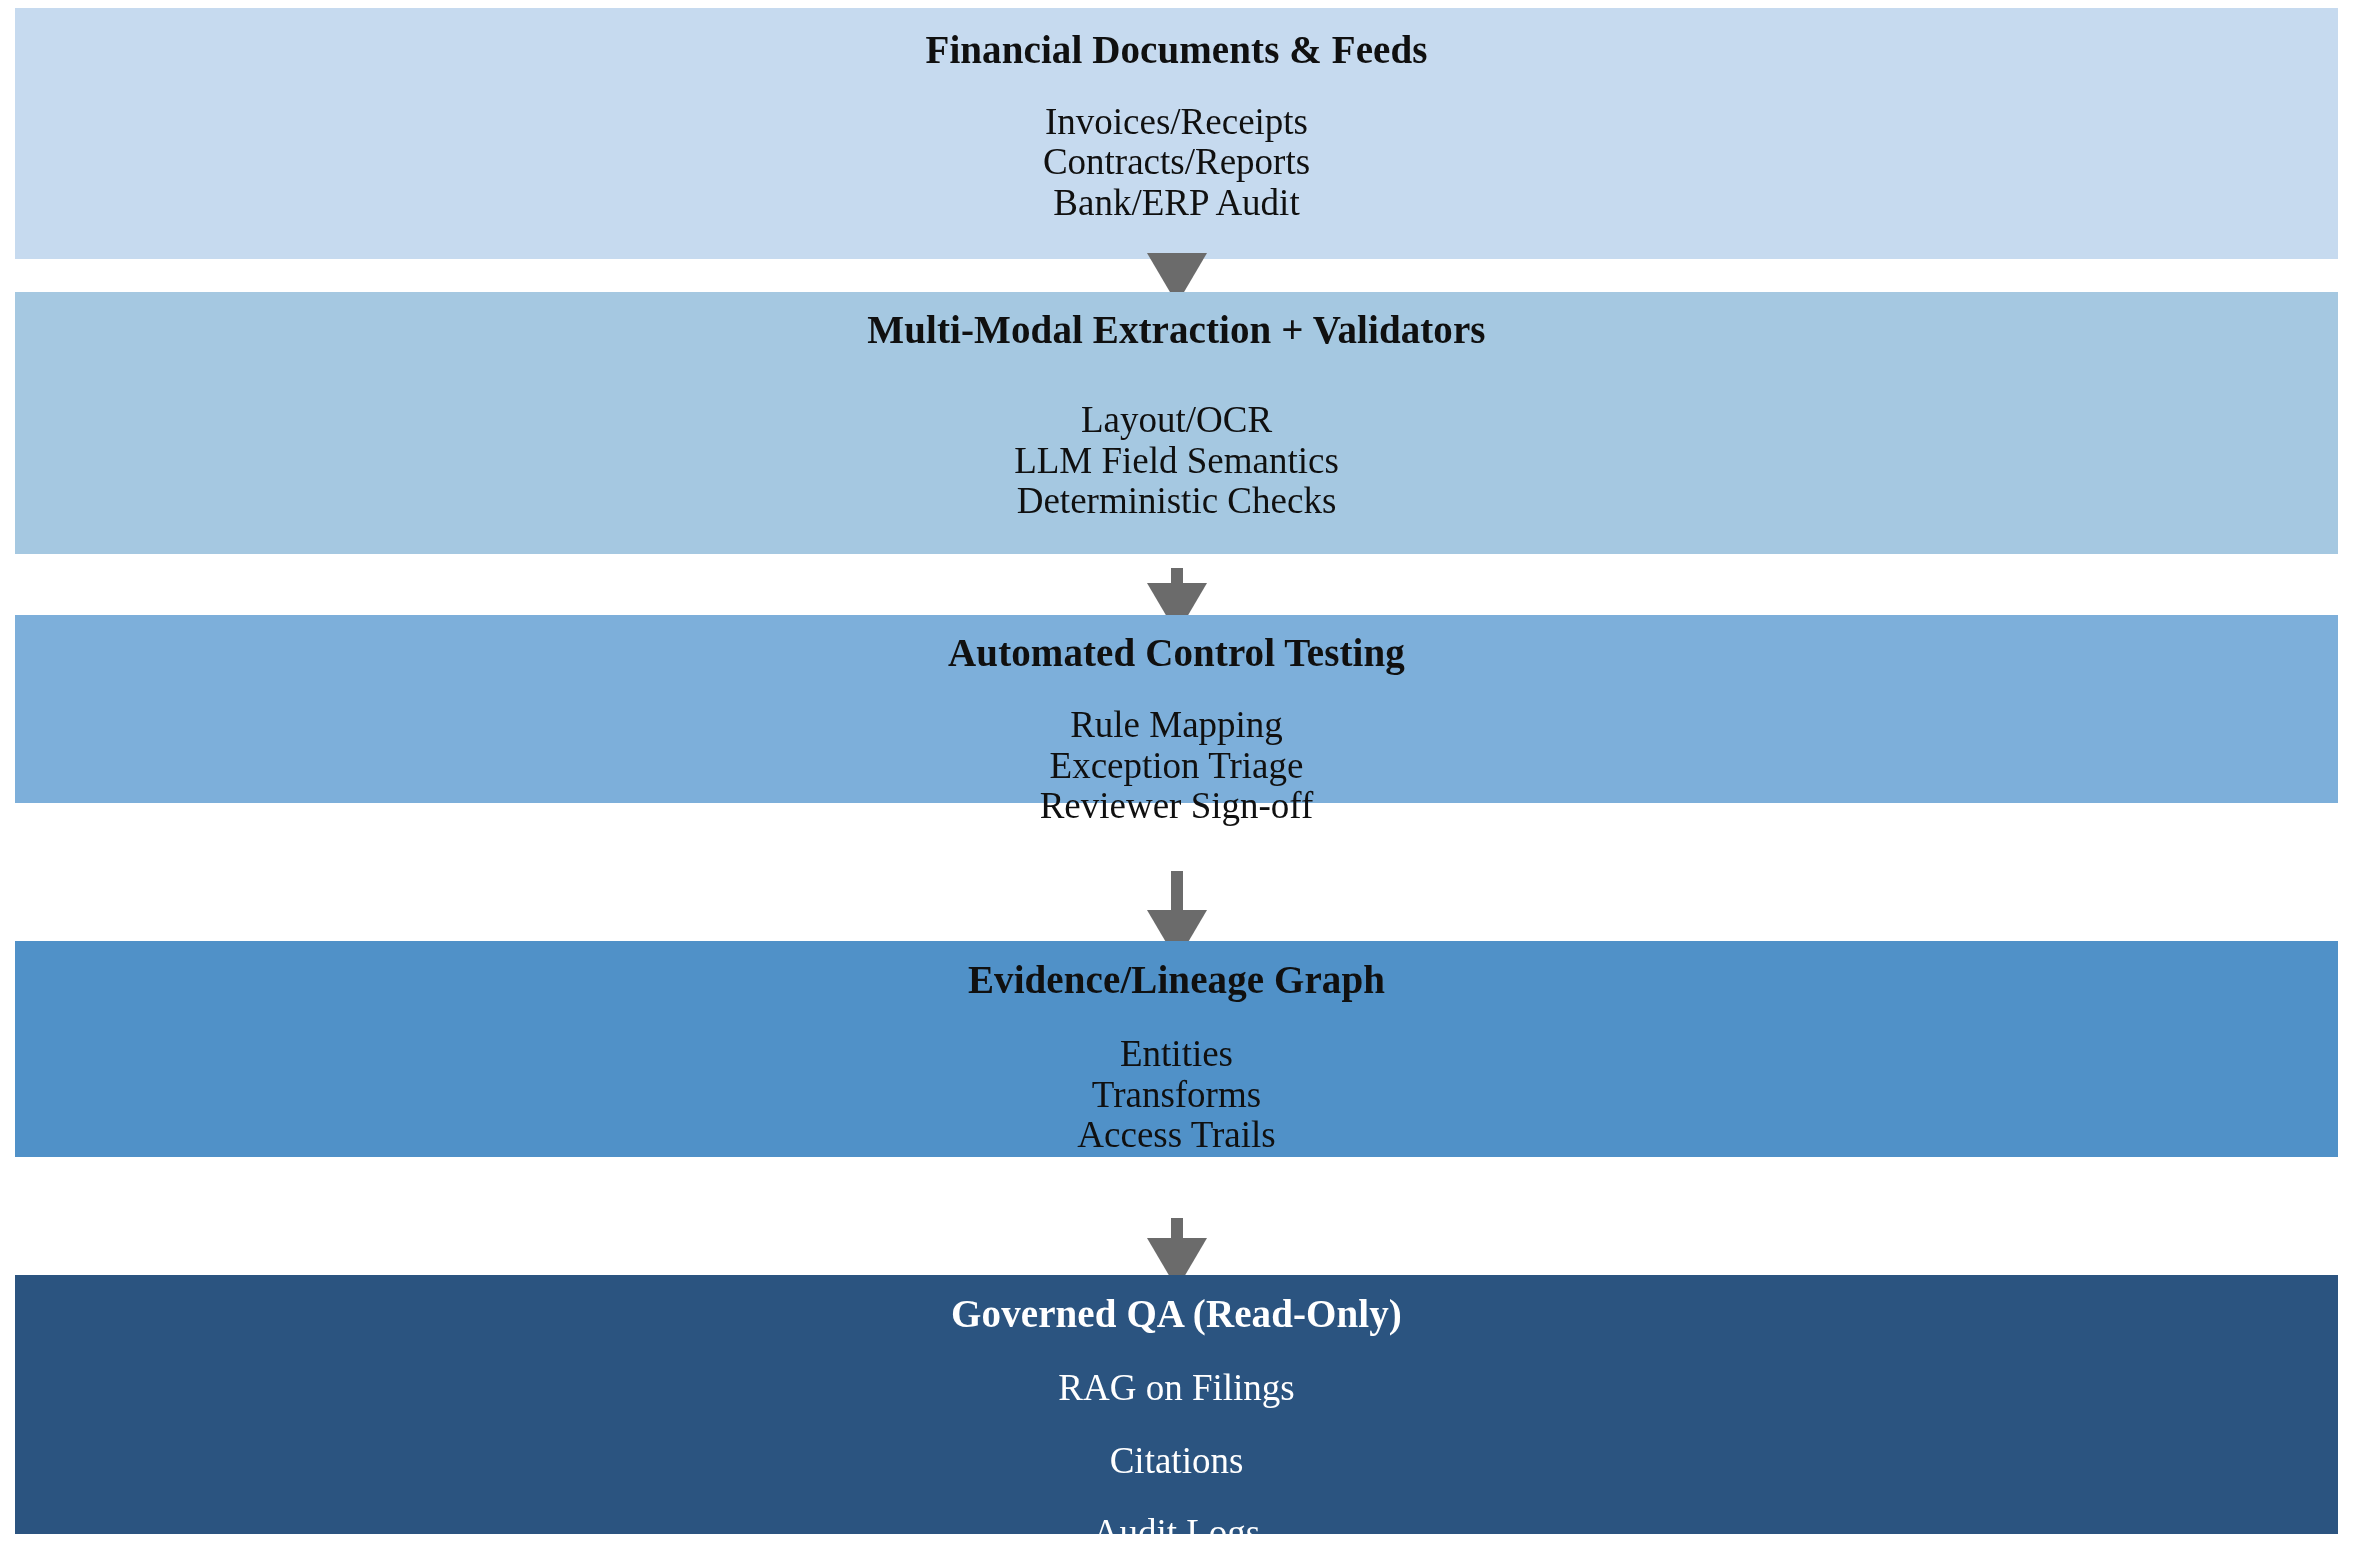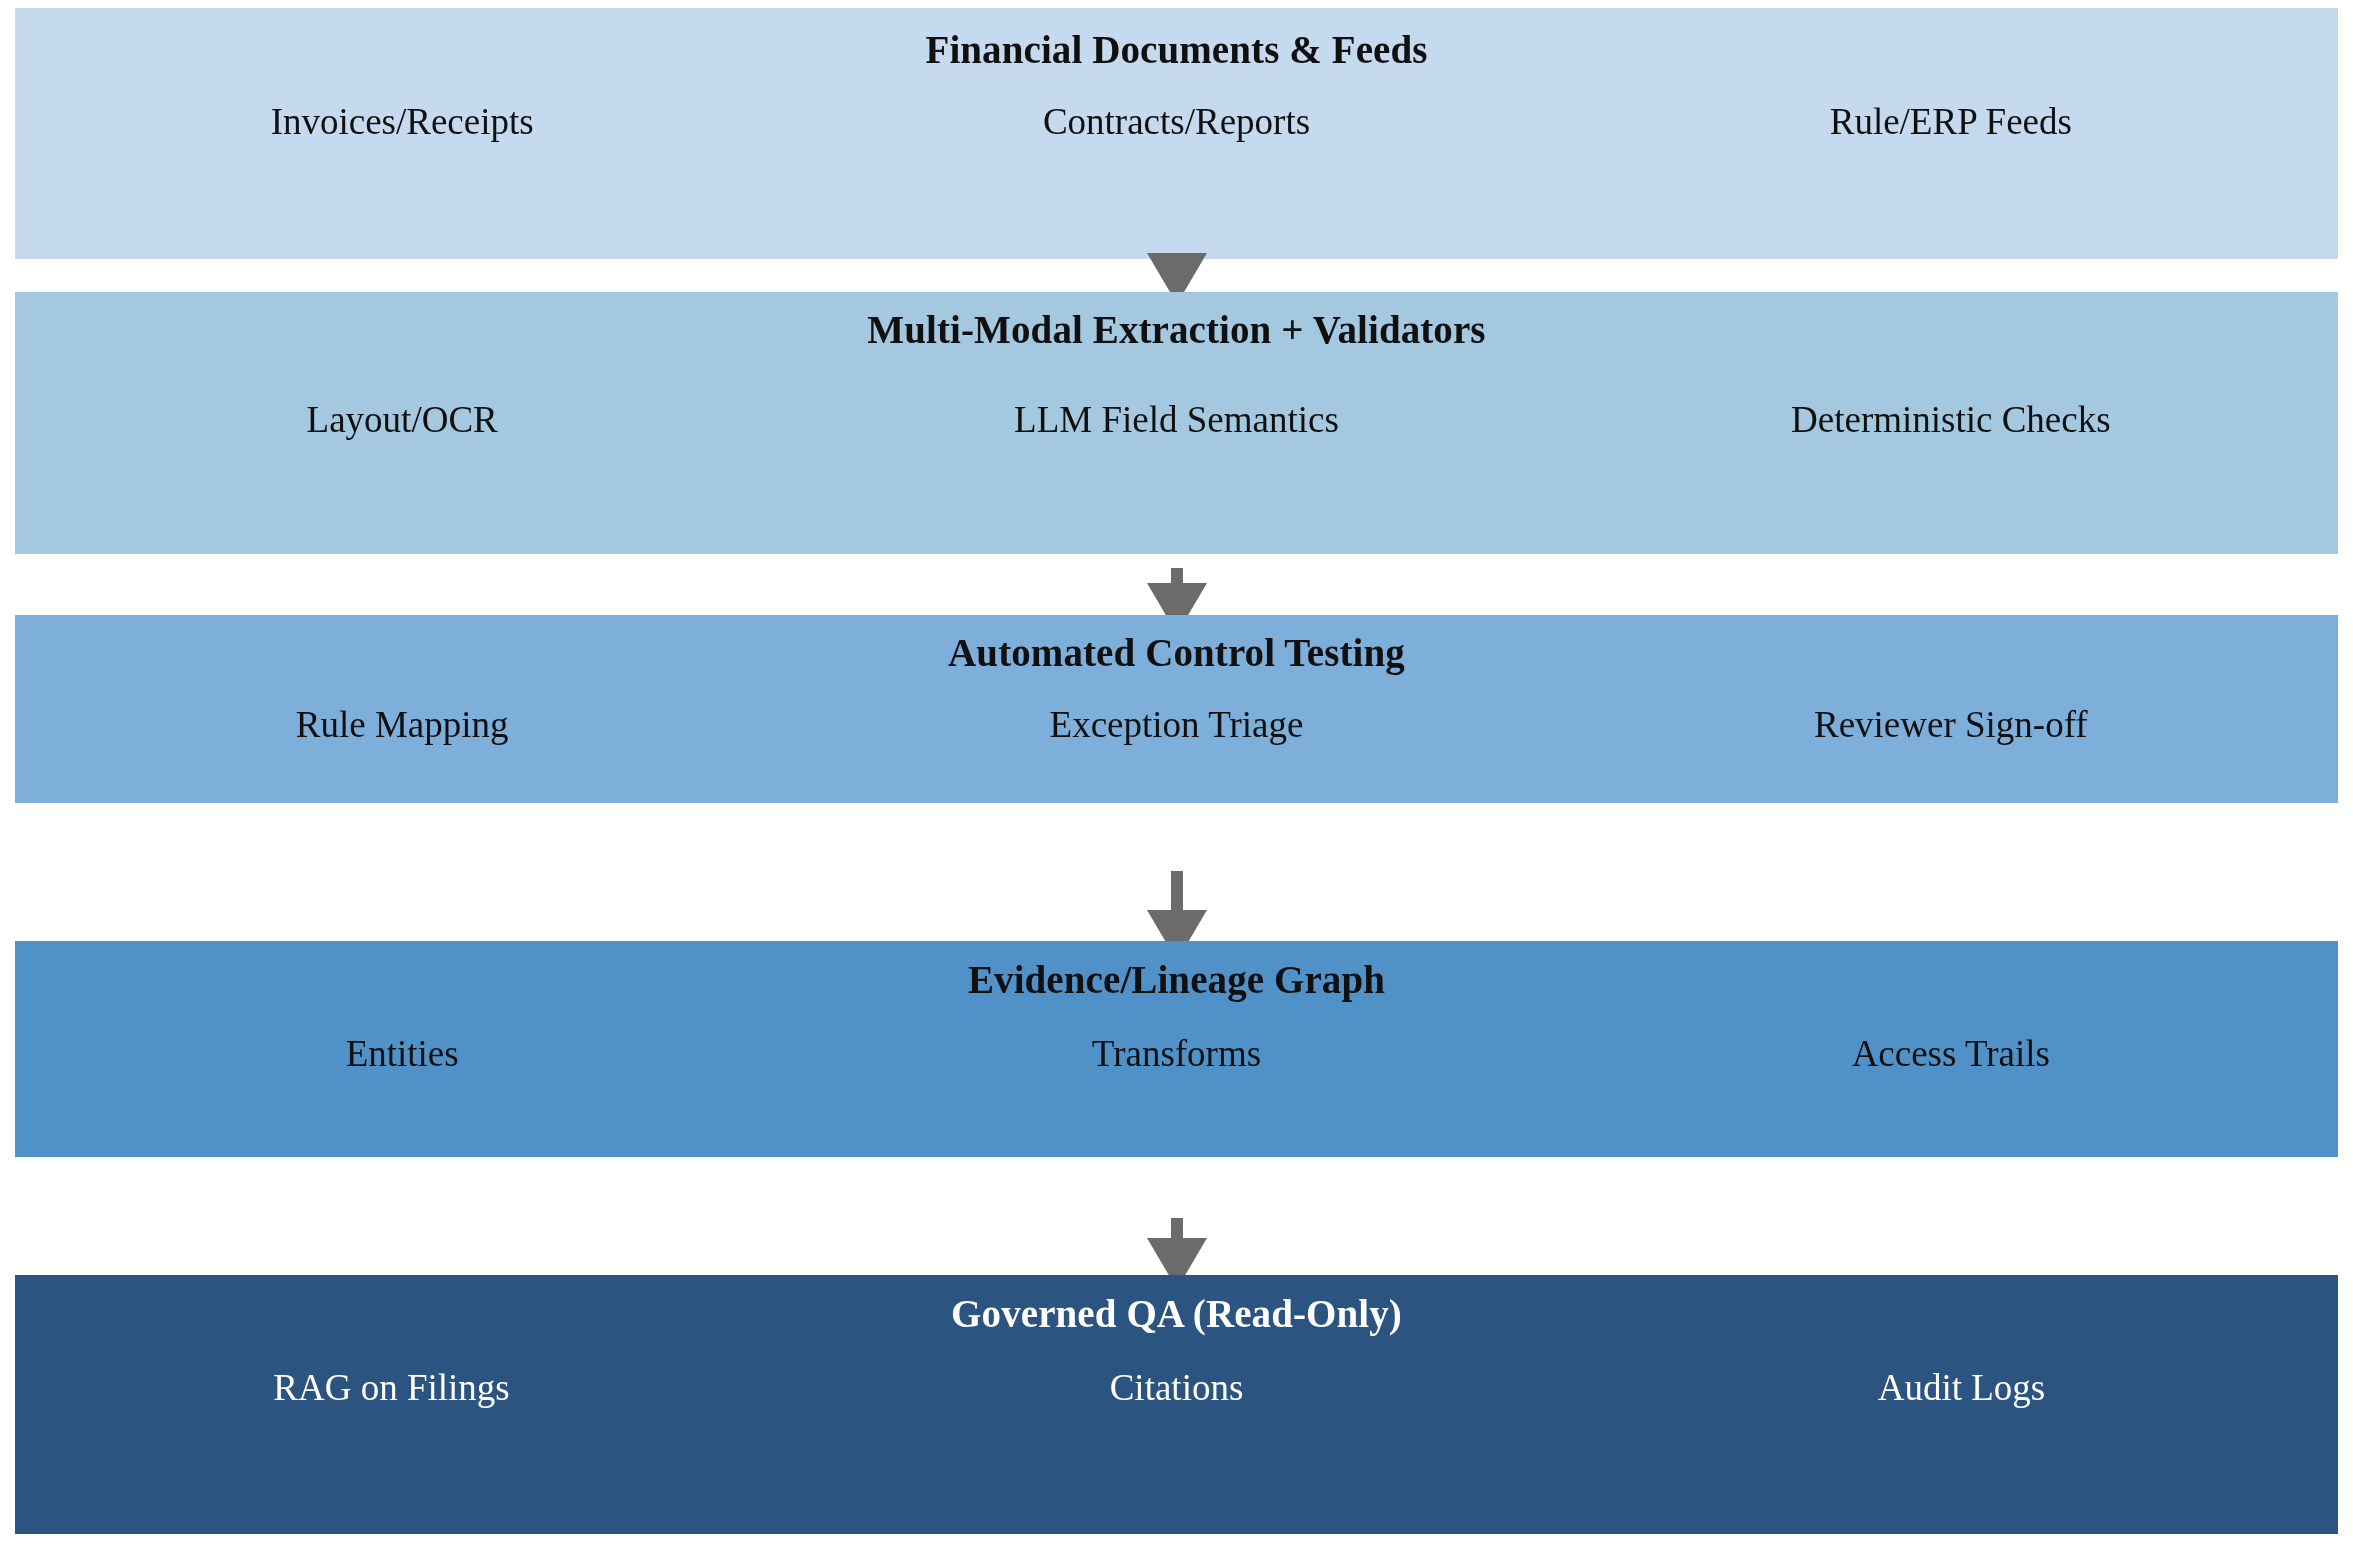--- a/index.html
+++ b/index.html
@@ -39,21 +39,21 @@
     line-height: 1.1;
     color: #101010;
     letter-spacing: 0.1px;
   }
 
   .band-items {
     position: absolute;
     left: 0;
     width: 100%;
     display: flex;
-    flex-direction: row;
+    flex-direction: column;
   }
 
   .band-item {
     flex: 1 1 33.3333%;
     text-align: center;
     font-size: 37px;
     line-height: 1.1;
     font-weight: normal;
     color: #101010;
   }
@@ -129,21 +129,21 @@
 </head>
 <body>
 
 <div id="diagram">
 
   <div class="band" id="band-1">
     <div class="band-title">Financial Documents &amp; Feeds</div>
     <div class="band-items">
       <div class="band-item">Invoices/Receipts</div>
       <div class="band-item">Contracts/Reports</div>
-      <div class="band-item">Rule/ERP Feeds</div>
+      <div class="band-item">Bank/ERP Audit</div>
     </div>
   </div>
 
   <div class="arrow" id="arrow-1">
     <div class="shaft"></div>
     <div class="head"></div>
   </div>
 
   <div class="band" id="band-2">
     <div class="band-title">Multi-Modal Extraction + Validators</div>

